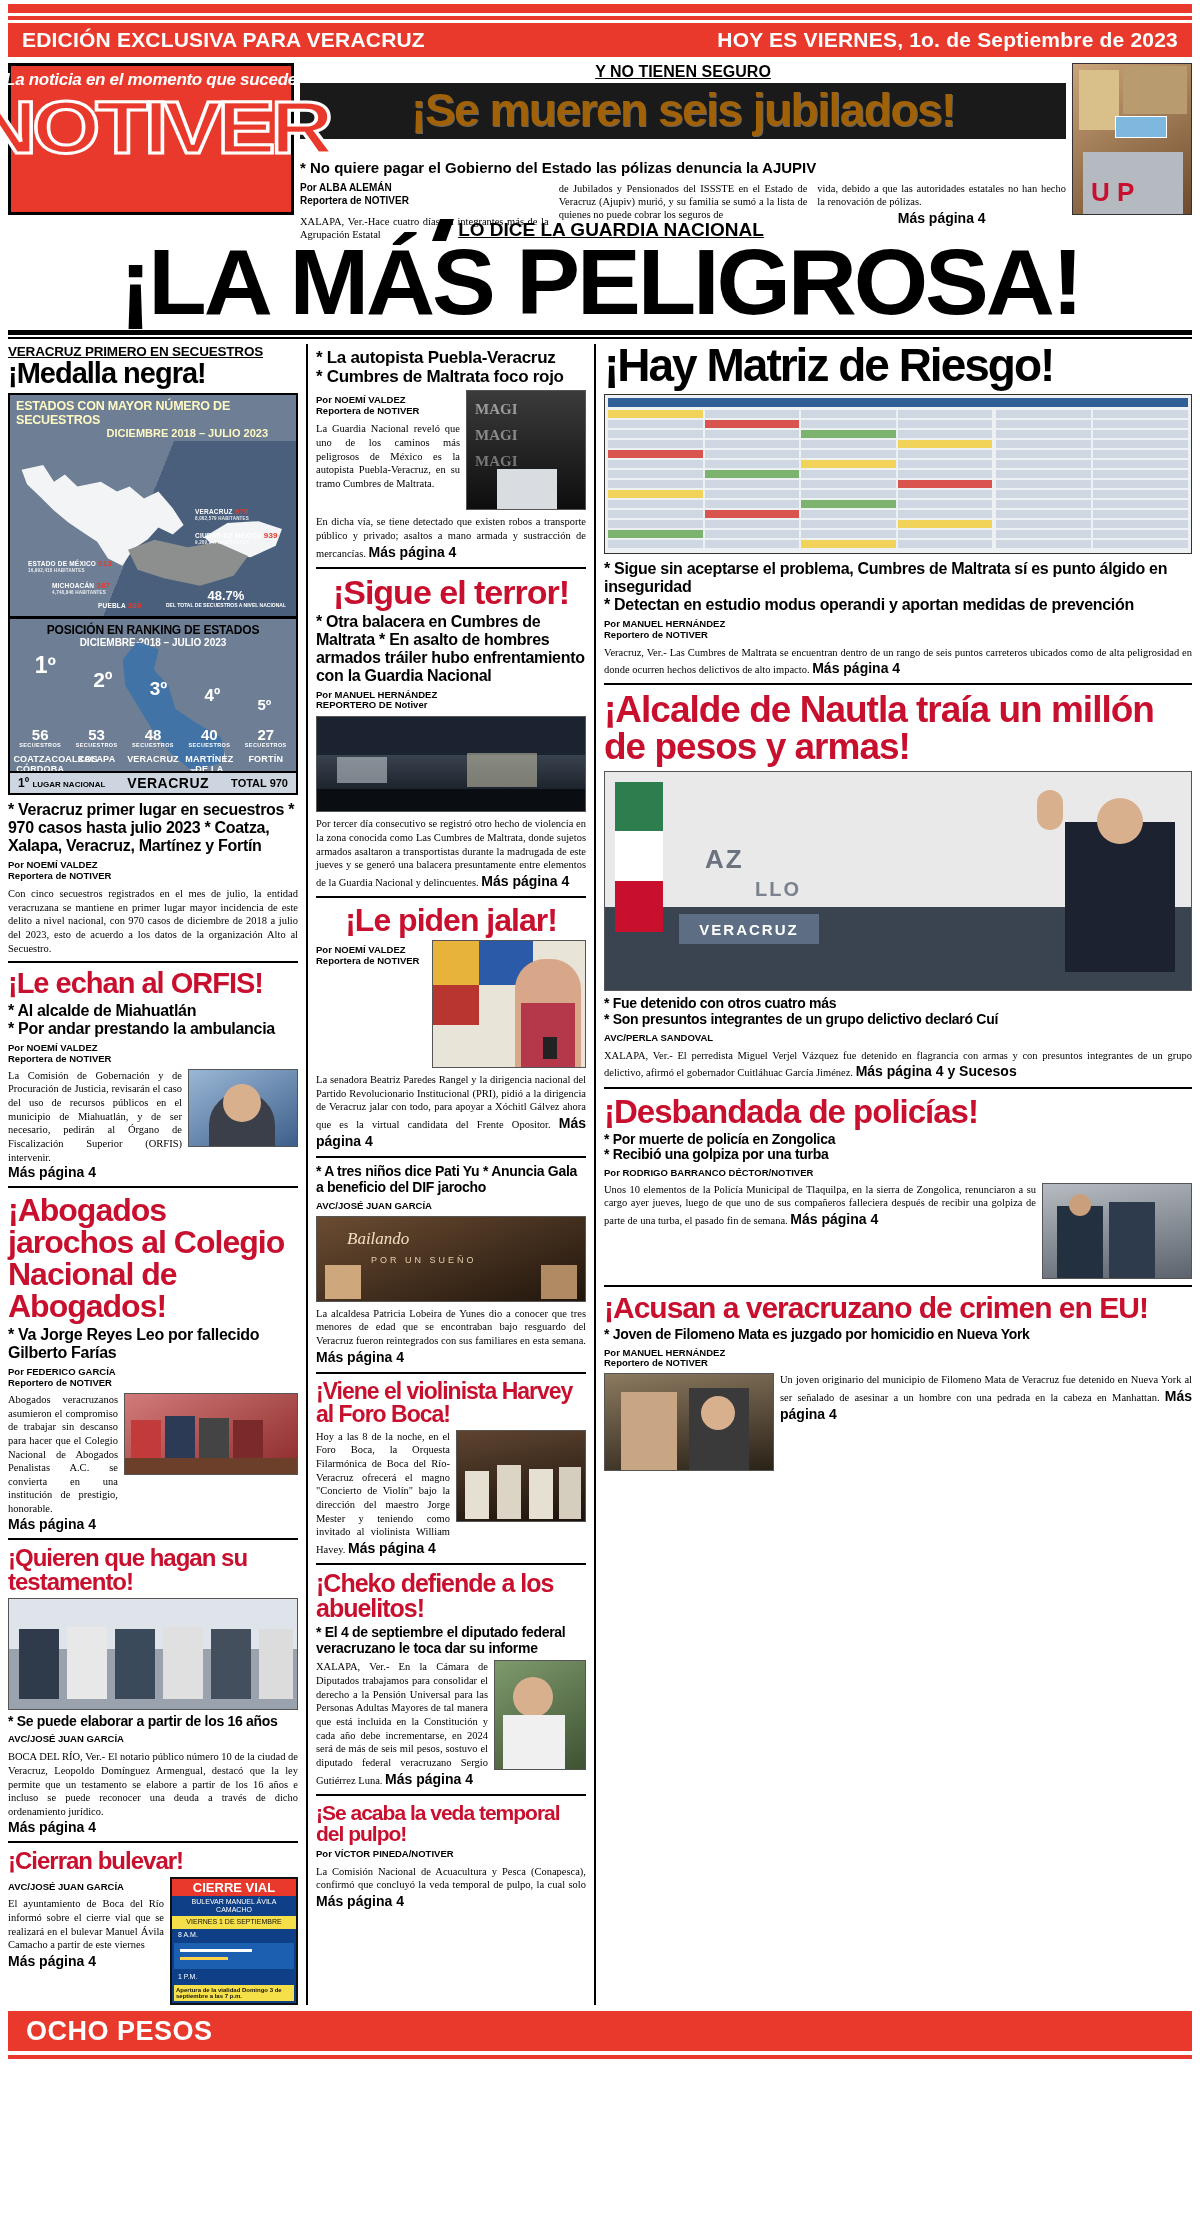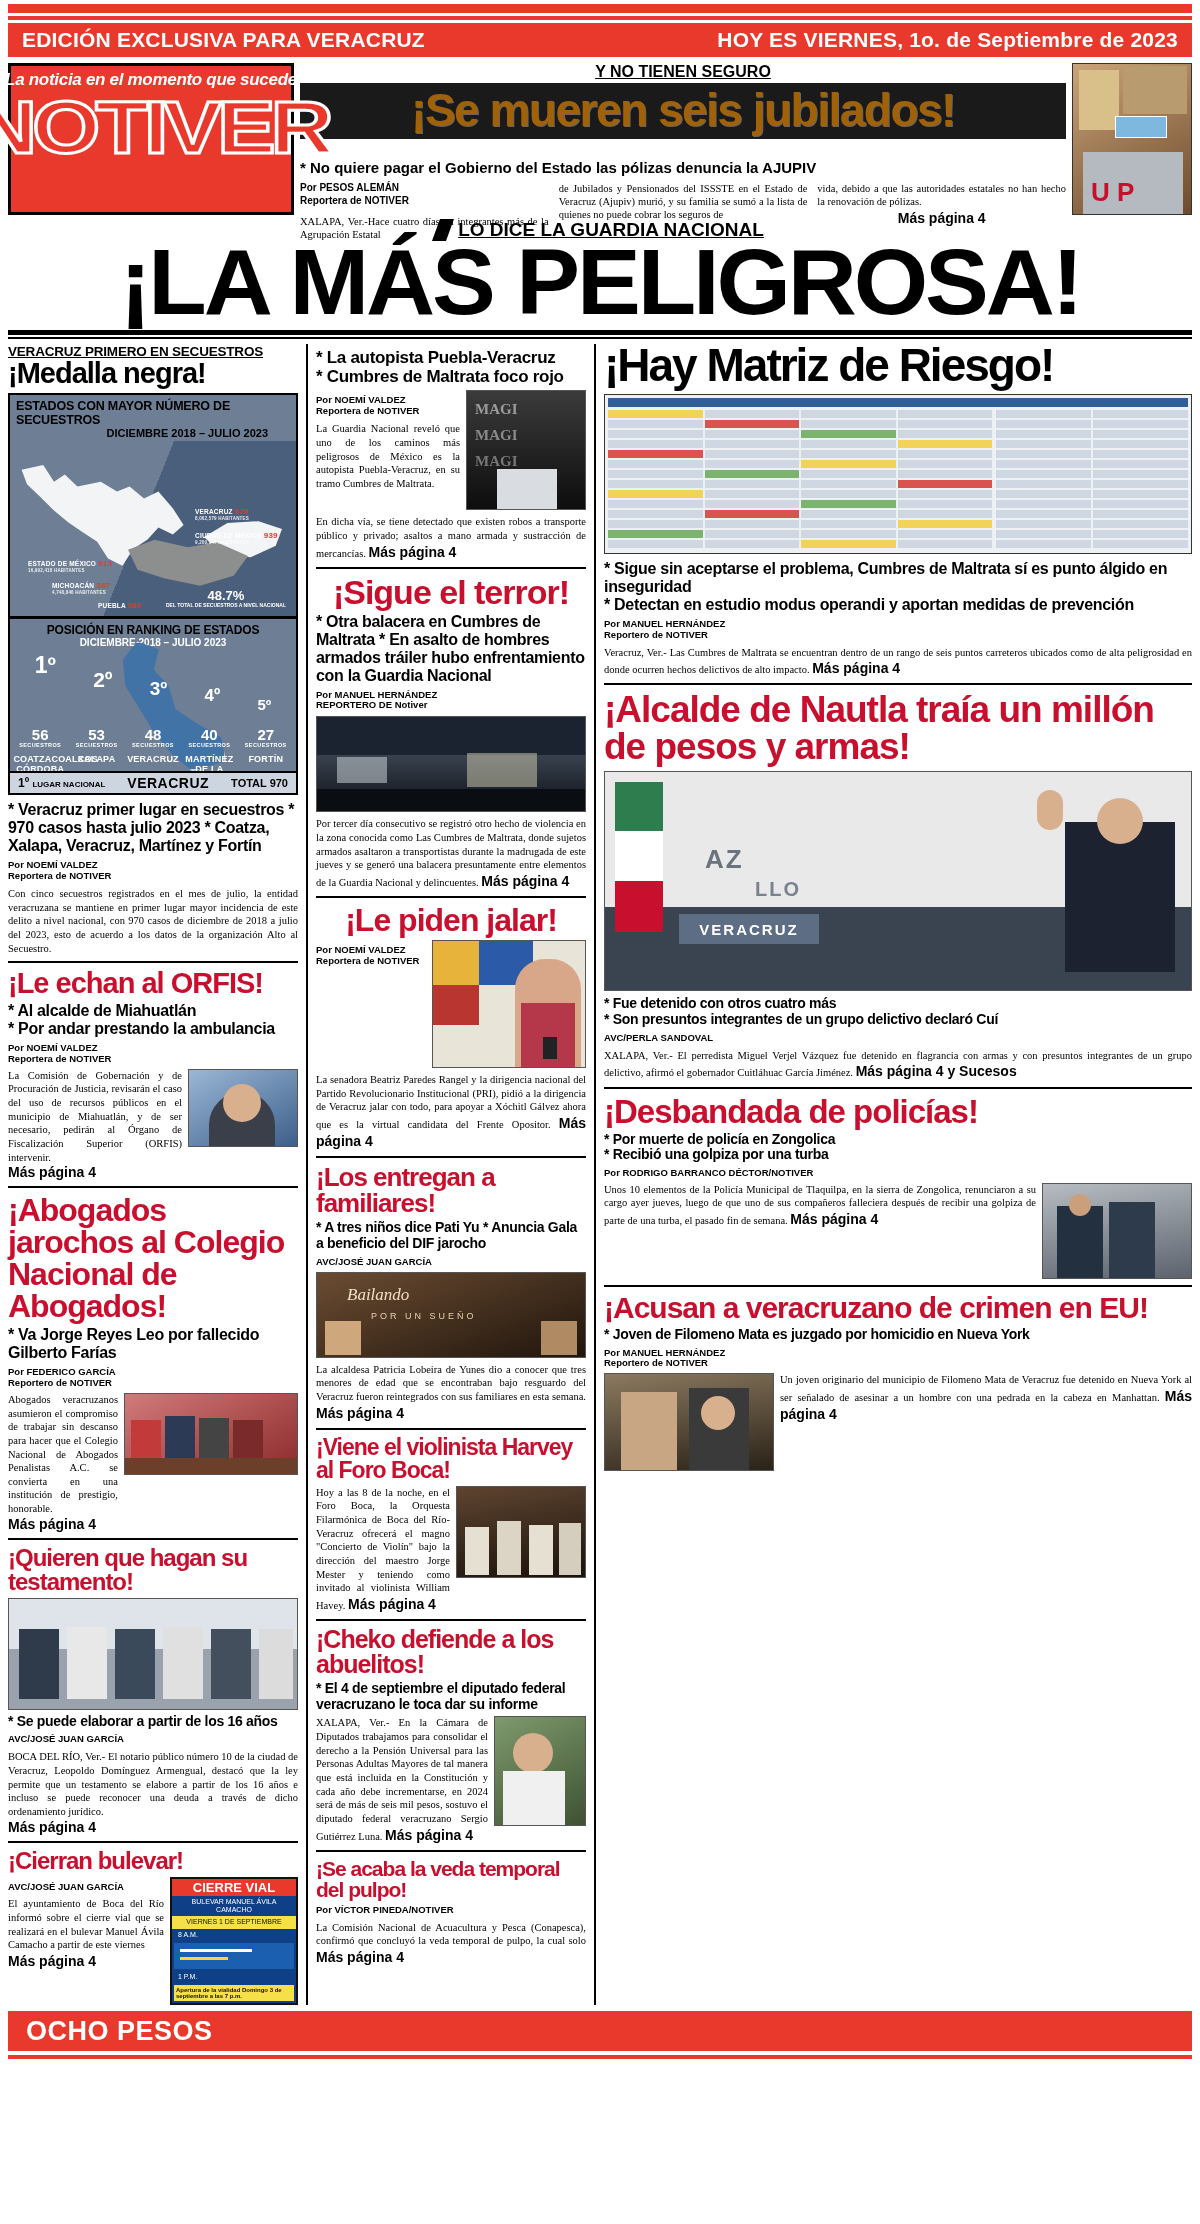--- a/index.html
+++ b/index.html
@@ -83,21 +83,21 @@
   .kick-u { font-size: 13.5px; font-weight: bold; text-decoration: underline; letter-spacing: -.2px; }
   .bullets { font-size: 16px; font-weight: bold; line-height: 1.12; margin-top: 4px; letter-spacing: -.3px;}
   .bullets.sm { font-size: 14px; }
   .by { font-size: 9.5px; font-weight: bold; line-height: 1.15; margin-top: 5px; }
   p.body { font-family: "Liberation Serif", serif; font-size: 10.5px; line-height: 1.3; text-align: justify; margin-top: 5px; }
   .more { font-weight: bold; font-family: "Liberation Sans", sans-serif; font-size: 14px; }
   .hr { height: 2px; background: #000; margin: 6px 0; }
 
   
   .info { border: 2px solid #000; background: #6e7f95; margin-top: 5px; }
-  .info-title { background: #6e7f95; color: #000000; padding: 4px 6px 2px; }
+  .info-title { background: #6e7f95; color: #fef9c3; padding: 4px 6px 2px; }
   .info-title .t1 { font-size: 12.5px; font-weight: bold; letter-spacing: -.2px; }
   .info-title .t2 { font-size: 11px; font-weight: bold; text-align: right; padding-right: 22px;}
   .map-area { position: relative; height: 175px; background:
       linear-gradient(115deg,#8e9cae 0%, #7b8b9f 38%, #5f7falpha 38%, #556b86 100%); overflow: hidden; }
   .mx {
     position:absolute; left: 8px; top: 14px; width: 180px; height: 120px;
     background:#f2f4f6;
     clip-path: polygon(2% 12%, 14% 8%, 20% 22%, 26% 16%, 33% 26%, 46% 22%, 55% 30%, 62% 26%,
                        70% 36%, 78% 30%, 86% 44%, 92% 58%, 86% 66%, 78% 60%, 72% 70%,
                        64% 78%, 58% 92%, 50% 86%, 44% 72%, 36% 64%, 28% 56%, 20% 46%, 12% 34%, 5% 24%);
@@ -183,21 +183,21 @@
       <div class="logo-slogan">La noticia en el momento que sucede</div>
       <div class="logo-word">NOTIVER</div>
     </div>
 
     <div class="lead-col">
       <div class="kicker-line">Y NO TIENEN SEGURO</div>
       <div class="black-head">¡Se mueren seis jubilados!</div>
       <div class="lead-sub">* No quiere pagar el Gobierno del Estado las pólizas denuncia la AJUPIV</div>
       <div class="lead-body">
         <div class="c">
-          <div class="byline">Por PESOS ALEMÁN</div>
+          <div class="byline">Por ALBA ALEMÁN</div>
           <div class="byline">Reportera de NOTIVER</div>
           <div style="margin-top:8px">XALAPA, Ver.-Hace cuatro días un integrantes más de la Agrupación Estatal</div>
         </div>
         <div class="c">de Jubilados y Pensionados del ISSSTE en el Estado de Veracruz (Ajupiv) murió, y su familia se sumó a la lista de quienes no puede cobrar los seguros de</div>
         <div class="c">
           <span>vida, debido a que las autoridades estatales no han hecho la renovación de pólizas.</span>
           <div class="more" style="text-align:center;margin-top:2px">Más página 4</div>
         </div>
       </div>
     </div>
@@ -451,21 +451,20 @@
           <div style="position:absolute;right:10px;top:62px;width:54px;height:66px;background:#b5384a"></div>
           <div style="position:absolute;right:28px;top:96px;width:14px;height:22px;background:#222"></div>
         </div>
       </div>
       <p class="body">
         <span>La senadora Beatriz Paredes Rangel y la dirigencia nacional del Partido Revolucionario Institucional (PRI), pidió a la dirigencia de Veracruz jalar con todo, para apoyar a Xóchitl Gálvez ahora que es la virtual candidata del Frente Opositor.</span>
         <span class="more">Más página 4</span>
       </p>
 
       <div class="hr"></div>
-      <h2 class="hl red" style="font-size:26px">¡Los entregan a familiares!</h2>
       <div class="bullets sm">* A tres niños dice Pati Yu * Anuncia Gala a beneficio del DIF jarocho</div>
       <div class="by">AVC/JOSÉ JUAN GARCÍA</div>
       <div class="ph ph-dark" style="height:86px;margin-top:4px">
         <div style="position:absolute;inset:0;background:linear-gradient(160deg,#6b4c32,#20150c)"></div>
         <div style="position:absolute;left:30px;top:12px;color:#f1dfc2;font-size:17px;font-style:italic;font-family:'Liberation Serif',serif">Bailando</div>
         <div style="position:absolute;left:54px;top:38px;color:#e5cfae;font-size:9px;letter-spacing:3px">POR UN SUEÑO</div>
         <div style="position:absolute;left:8px;bottom:2px;width:36px;height:34px;background:#cfa77c"></div>
         <div style="position:absolute;right:8px;bottom:2px;width:36px;height:34px;background:#b08a63"></div>
       </div>
       <p class="body">

